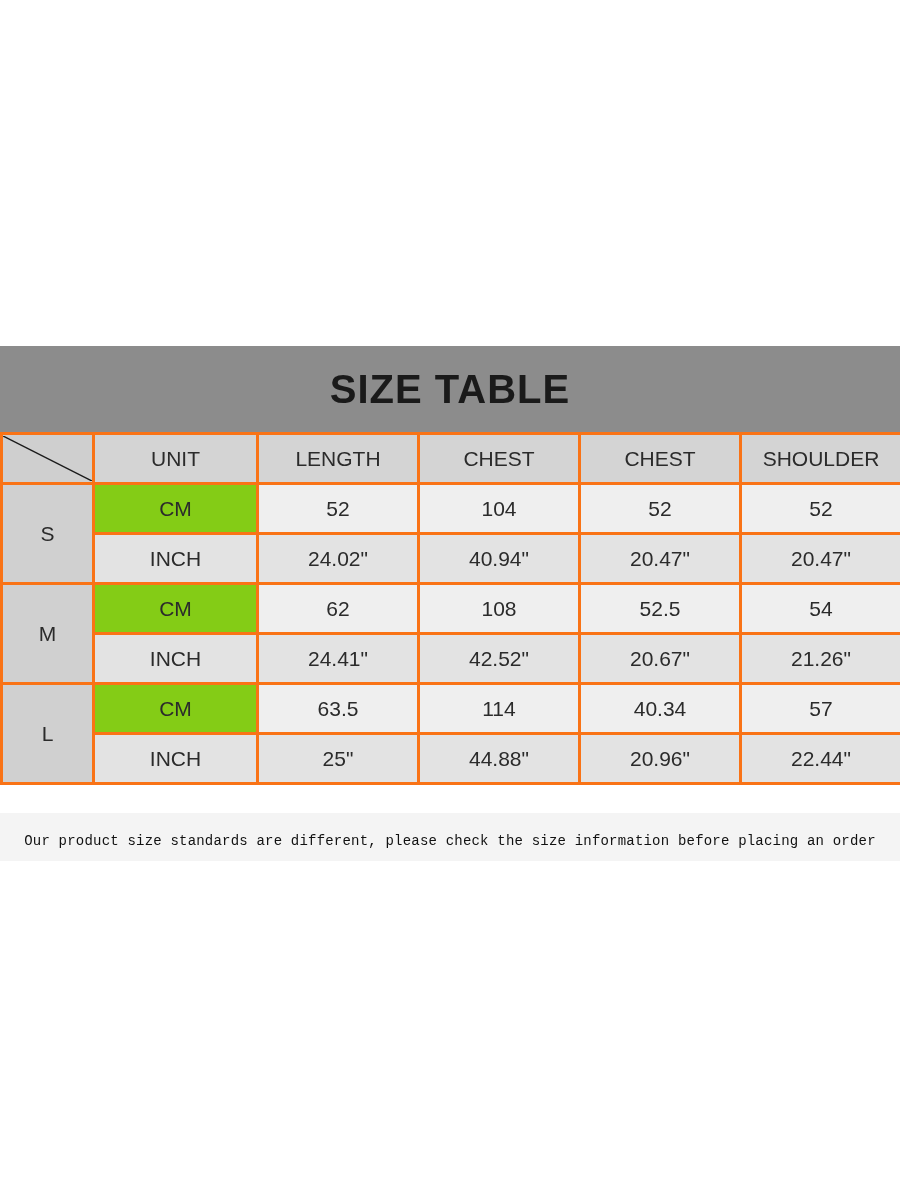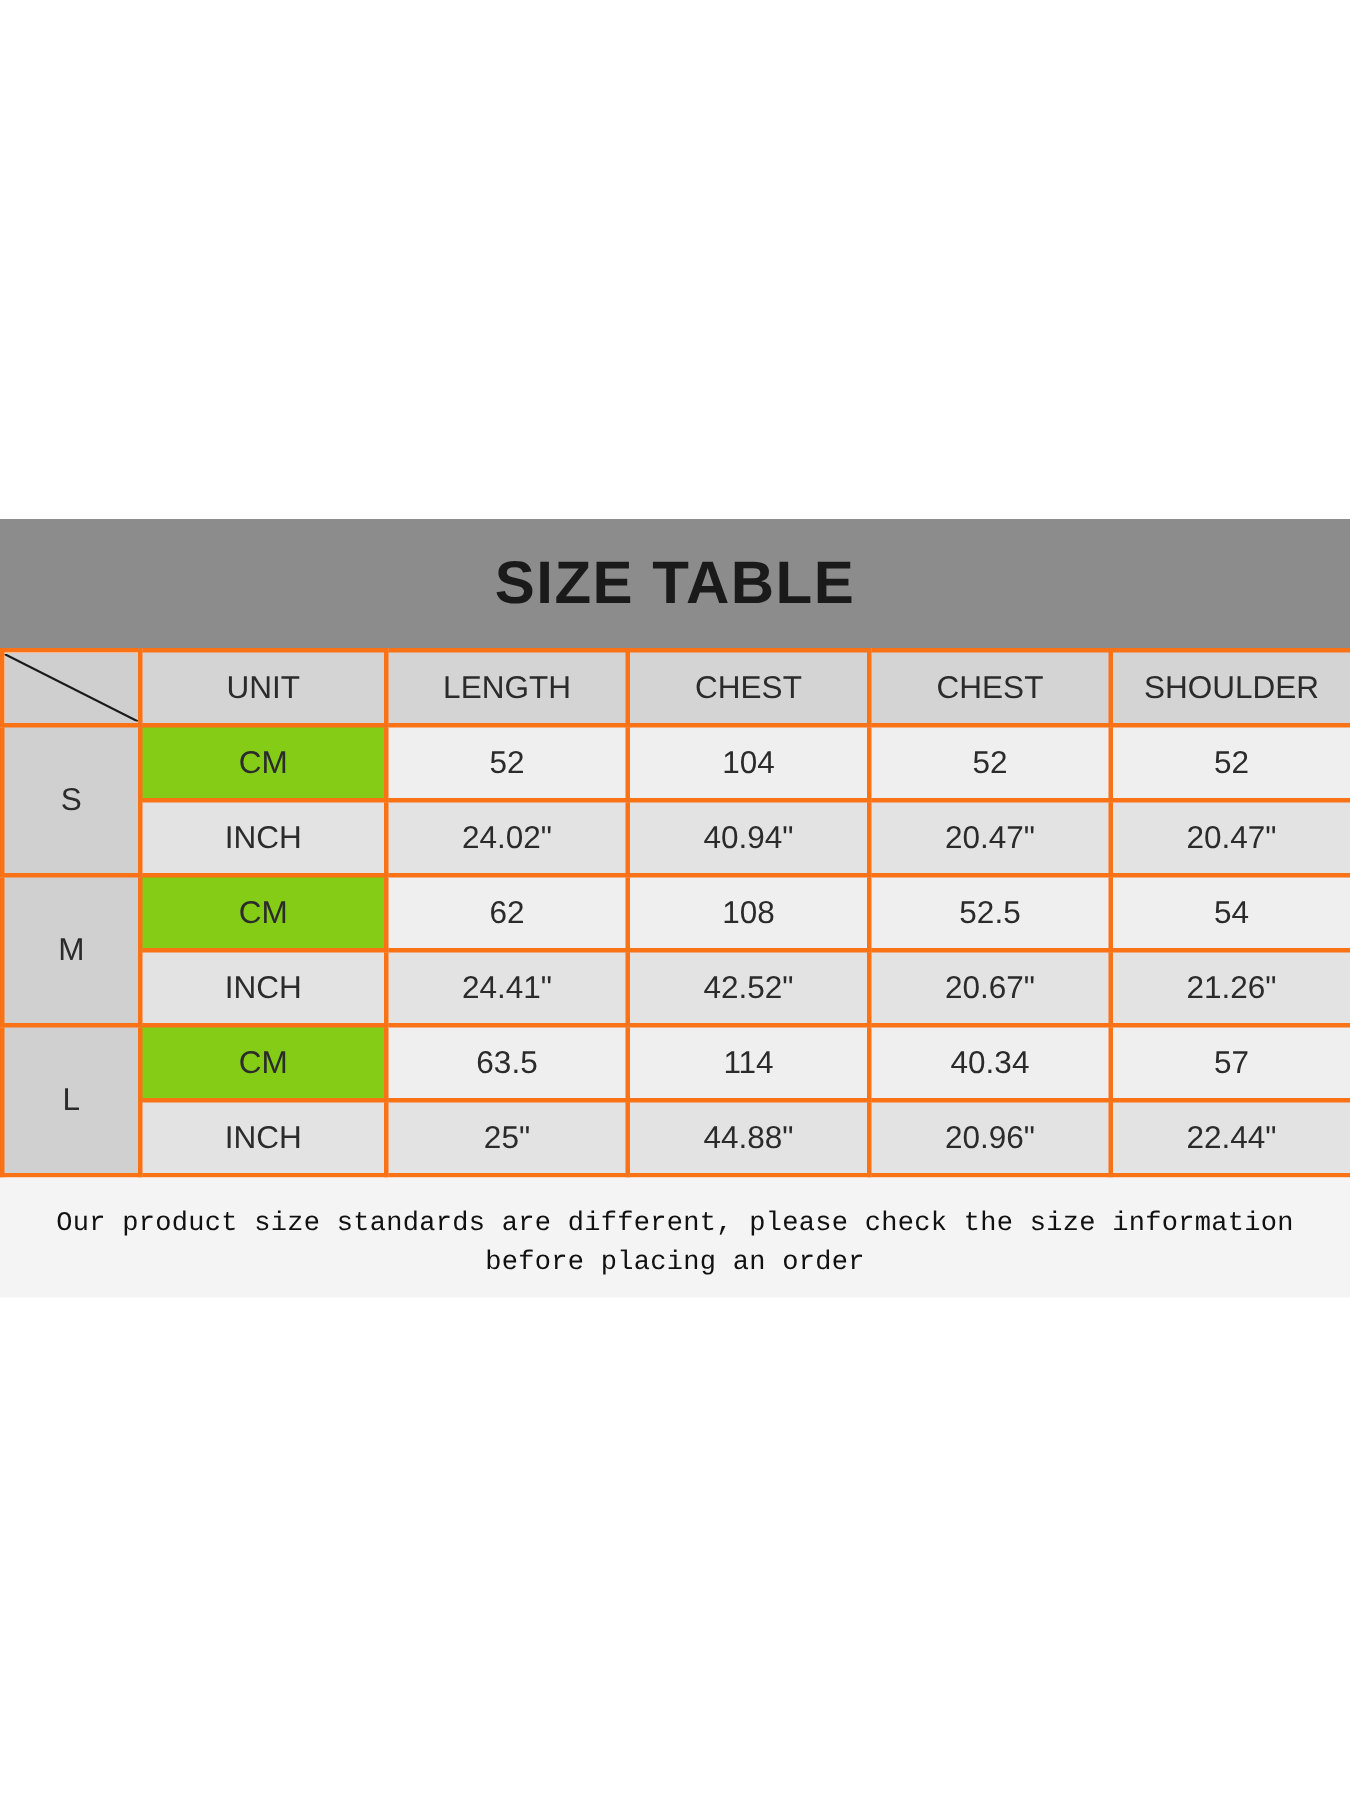--- a/index.html
+++ b/index.html
@@ -90,24 +90,25 @@
     text-align: center;
   }
 
   .note {
     background: #f4f4f4;
     width: 900px;
     box-sizing: border-box;
     padding: 18px 10px 10px 10px;
     text-align: center;
     font-family: "Liberation Mono", monospace;
-    font-size: 18px;
+    font-size: 14px;
     line-height: 1.45;
     color: #111111;
     letter-spacing: 0.2px;
+    margin-top: 28px;
   }
 </style>
 </head>
 <body>
 
 <div class="size-chart">
 
   <div class="chart-title-bar">
     <div class="chart-title">SIZE TABLE</div>
   </div>

